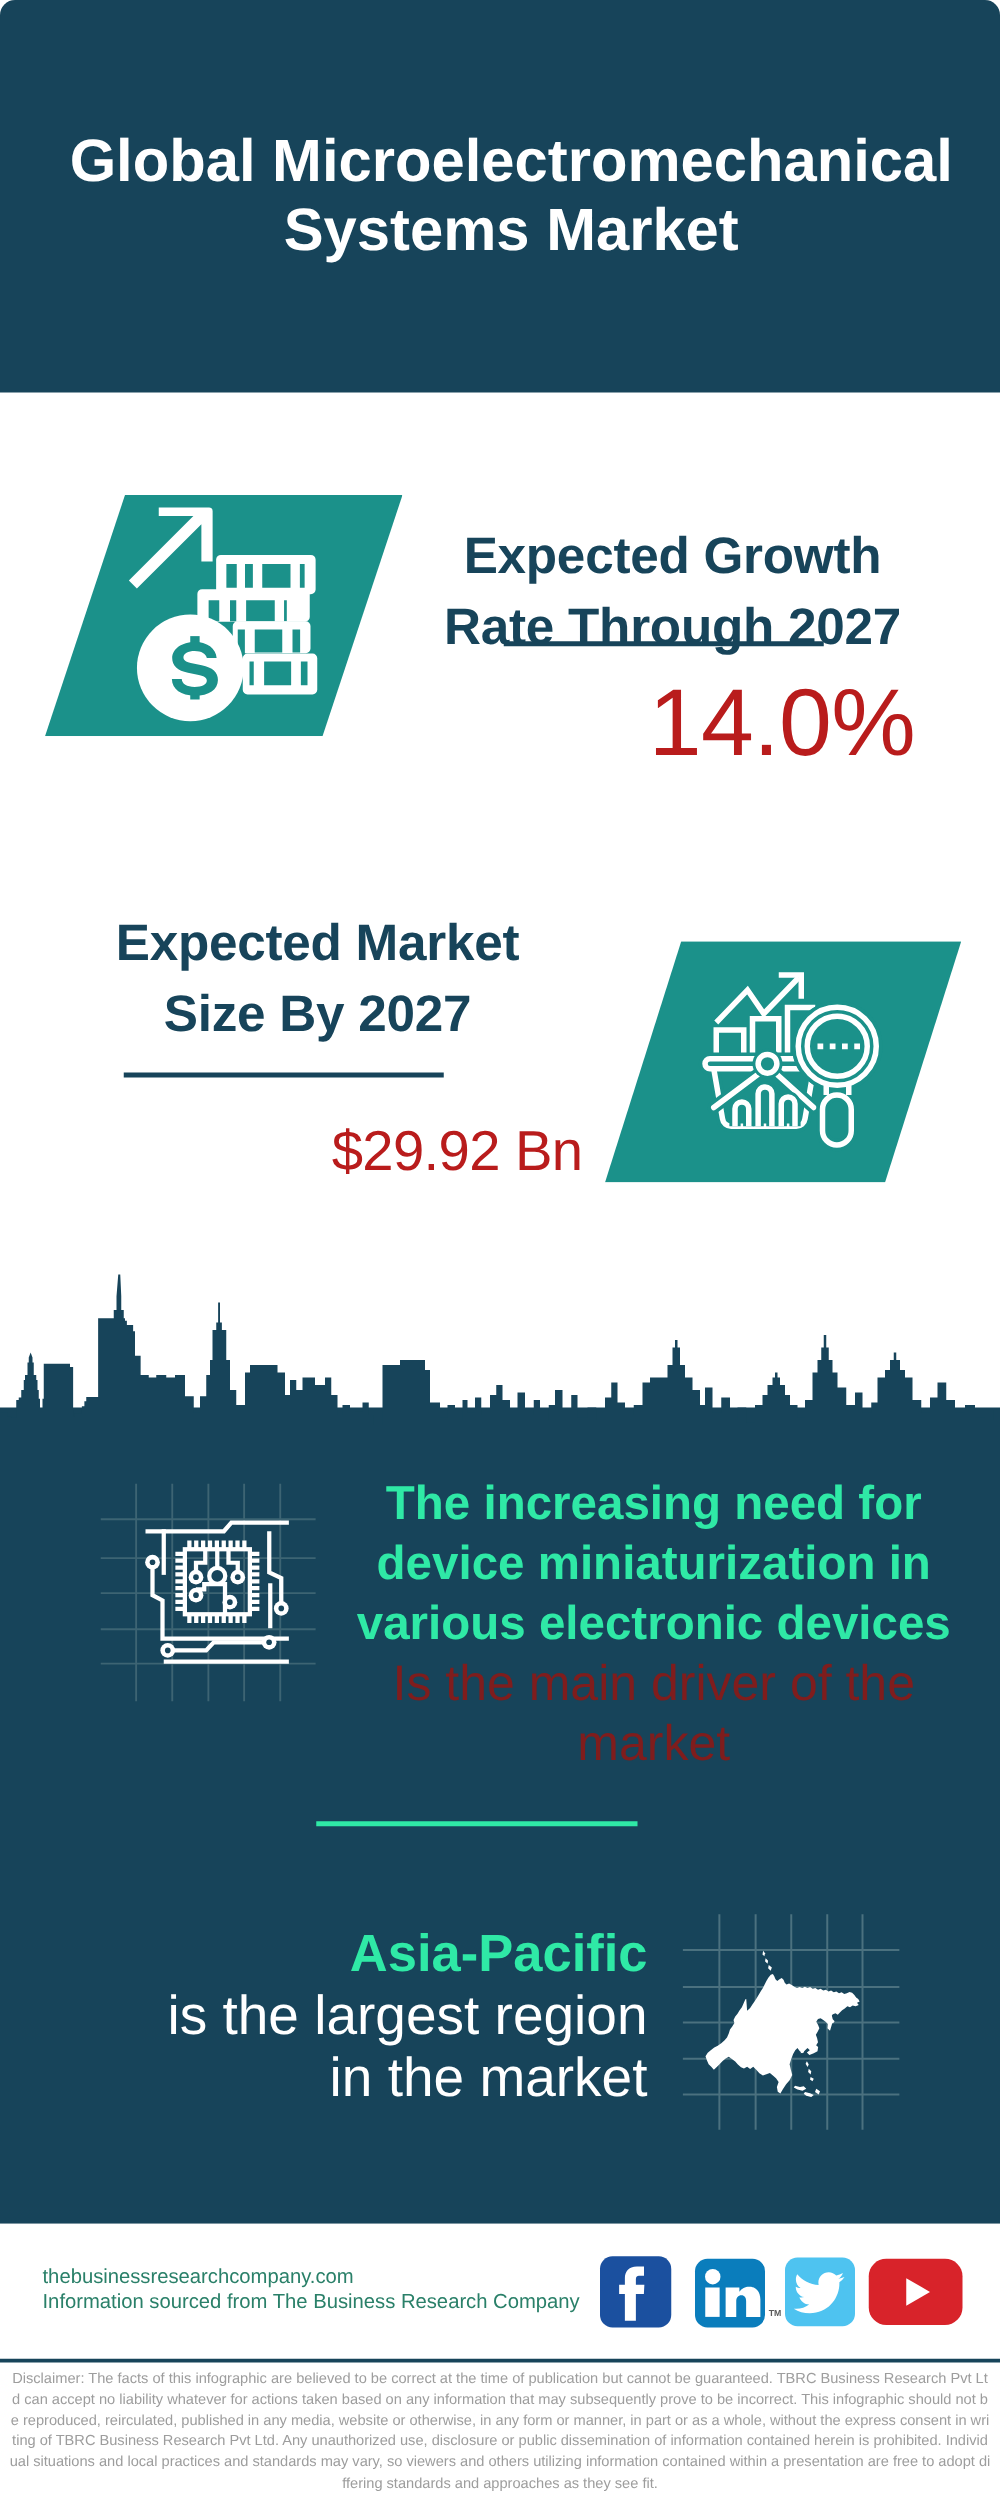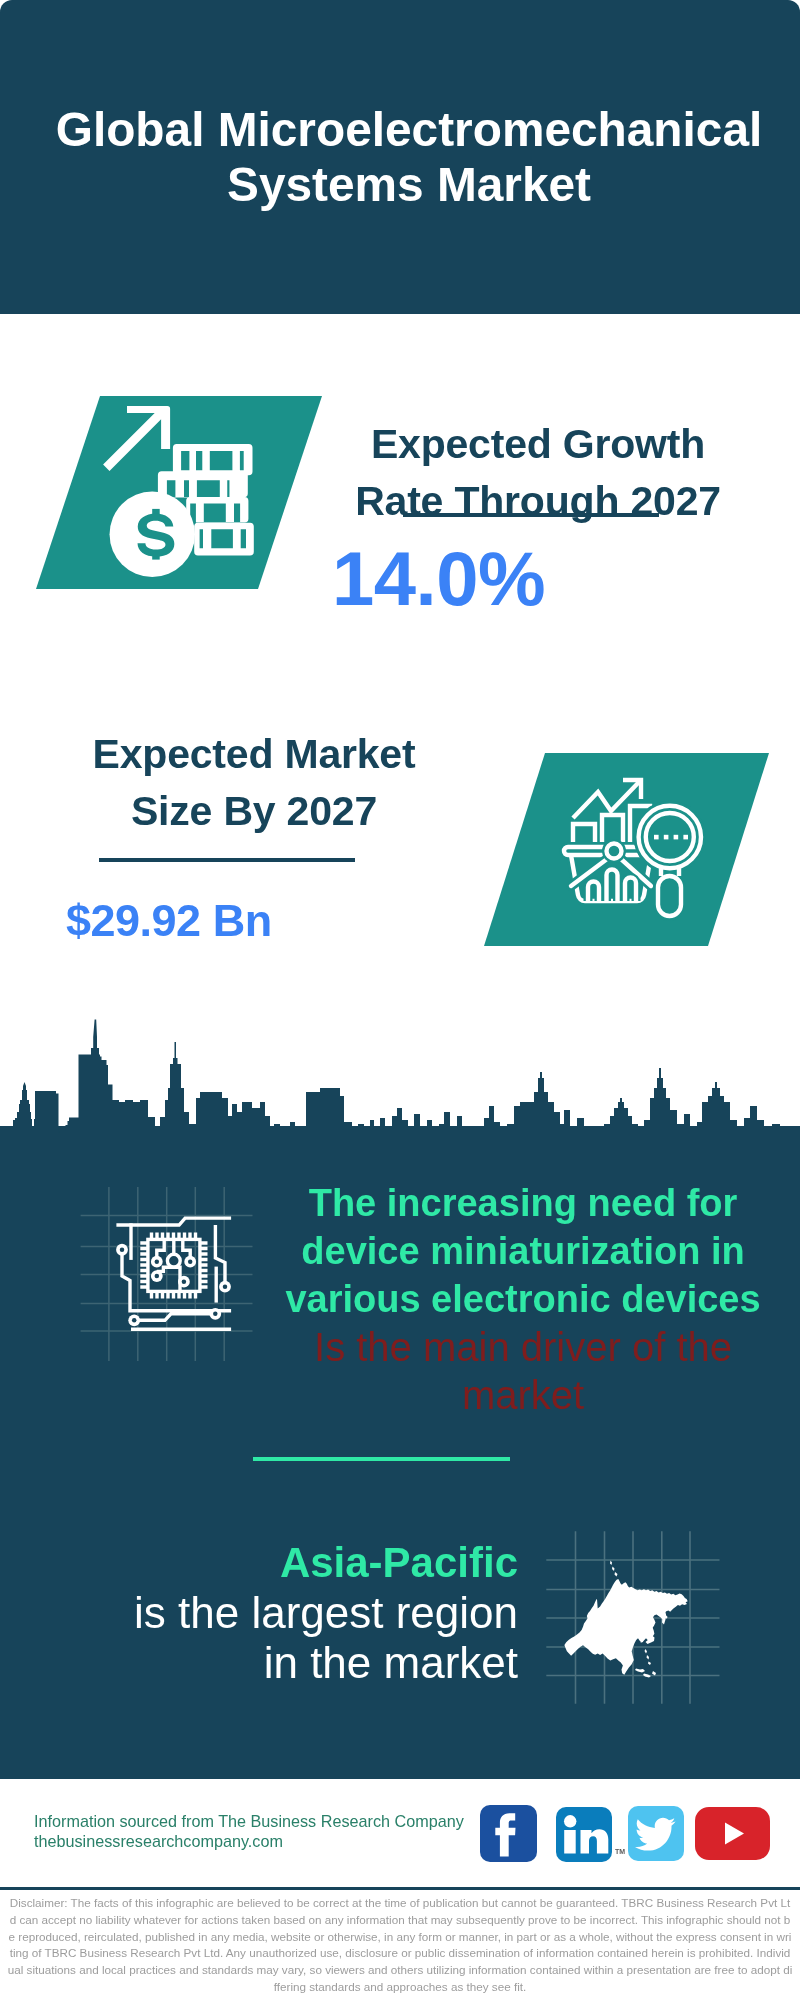--- a/index.html
+++ b/index.html
@@ -12,21 +12,21 @@
   .header-title{position:absolute;left:9px;top:102px;width:800px;text-align:center;color:#ffffff;
     font-size:47.8px;font-weight:bold;line-height:55px;}
 
   
   .para{position:absolute;overflow:hidden;}
   .para svg{position:absolute;left:0;top:0;}
 
   
   .stat-title{position:absolute;color:#17445a;font-weight:bold;font-size:41px;line-height:57px;text-align:center;letter-spacing:-0.2px;}
   .stat-rule{position:absolute;height:4px;background:#17445a;}
-  .stat-value{position:absolute;color:#3b82f6;font-weight:bold;text-align:left;letter-spacing:-0.5px;}
+  .stat-value{position:absolute;color:#b91c1c;font-weight:normal;text-align:right;letter-spacing:-0.5px;}
 
   
   .dark{position:absolute;left:0;top:1126px;width:800px;height:653px;background:#17445a;}
   .skyline{position:absolute;left:0;top:1012px;width:800px;height:160px;}
 
   
   .chip-icon{position:absolute;left:60px;top:1170px;width:220px;height:210px;}
   .driver-text{position:absolute;left:263px;top:1179px;width:520px;text-align:center;}
   .driver-text .hl{color:#2fe9a6;font-weight:bold;font-size:38px;line-height:48px;}
   .driver-text .rst{color:#7f1d1d;font-size:40px;line-height:48px;}
@@ -284,22 +284,22 @@
         <path d="M 96,158.5 l 4,1 3,-0.5 2,2 -3,1.5 -4,-1 -3,-1.5 z"></path>
         <path d="M 104,163.5 l 4,1 3,1.5 -2,1.5 -4,-1 -2,-1.5 z"></path>
         <path d="M 113,161 l 3,2 -1,2.5 -3,-2 z"></path>
       </g>
     </svg>
   </div>
 
   <div class="footer"></div>
   <div class="footer-rule-bot"></div>
   <div class="src-text">
+    <div>thebusinessresearchcompany.com</div>
     <div>Information sourced from The Business Research Company</div>
-    <div>thebusinessresearchcompany.com</div>
   </div>
   <a class="social" style="left:480px;top:1805px;width:57px;height:57px;background:#1b509f;">
     <svg width="57" height="57" viewBox="0 0 57 57">
         <path fill="#ffffff" d="M35.1,30.2 h-6.4 v21.3 h-8.8 V30.2 h-4.6 v-7.5 h4.6 v-5.3 c0,-4.6 2.8,-9.2 9.7,-9.2 h5.6 v7.3 h-4.1 c-1.2,0 -2.4,0.6 -2.4,2.6 v4.6 h6.8 z"></path>
       </svg>
   </a>
   <a class="social" style="left:556px;top:1807px;width:56px;height:55px;background:#0a7dbc;">
     <svg width="56" height="55" viewBox="0 0 56 55">
       <circle cx="14.2" cy="14.3" r="6.2" fill="#fff"></circle>
       <rect x="8.2" y="23" width="11.5" height="23.5" fill="#fff"></rect>

